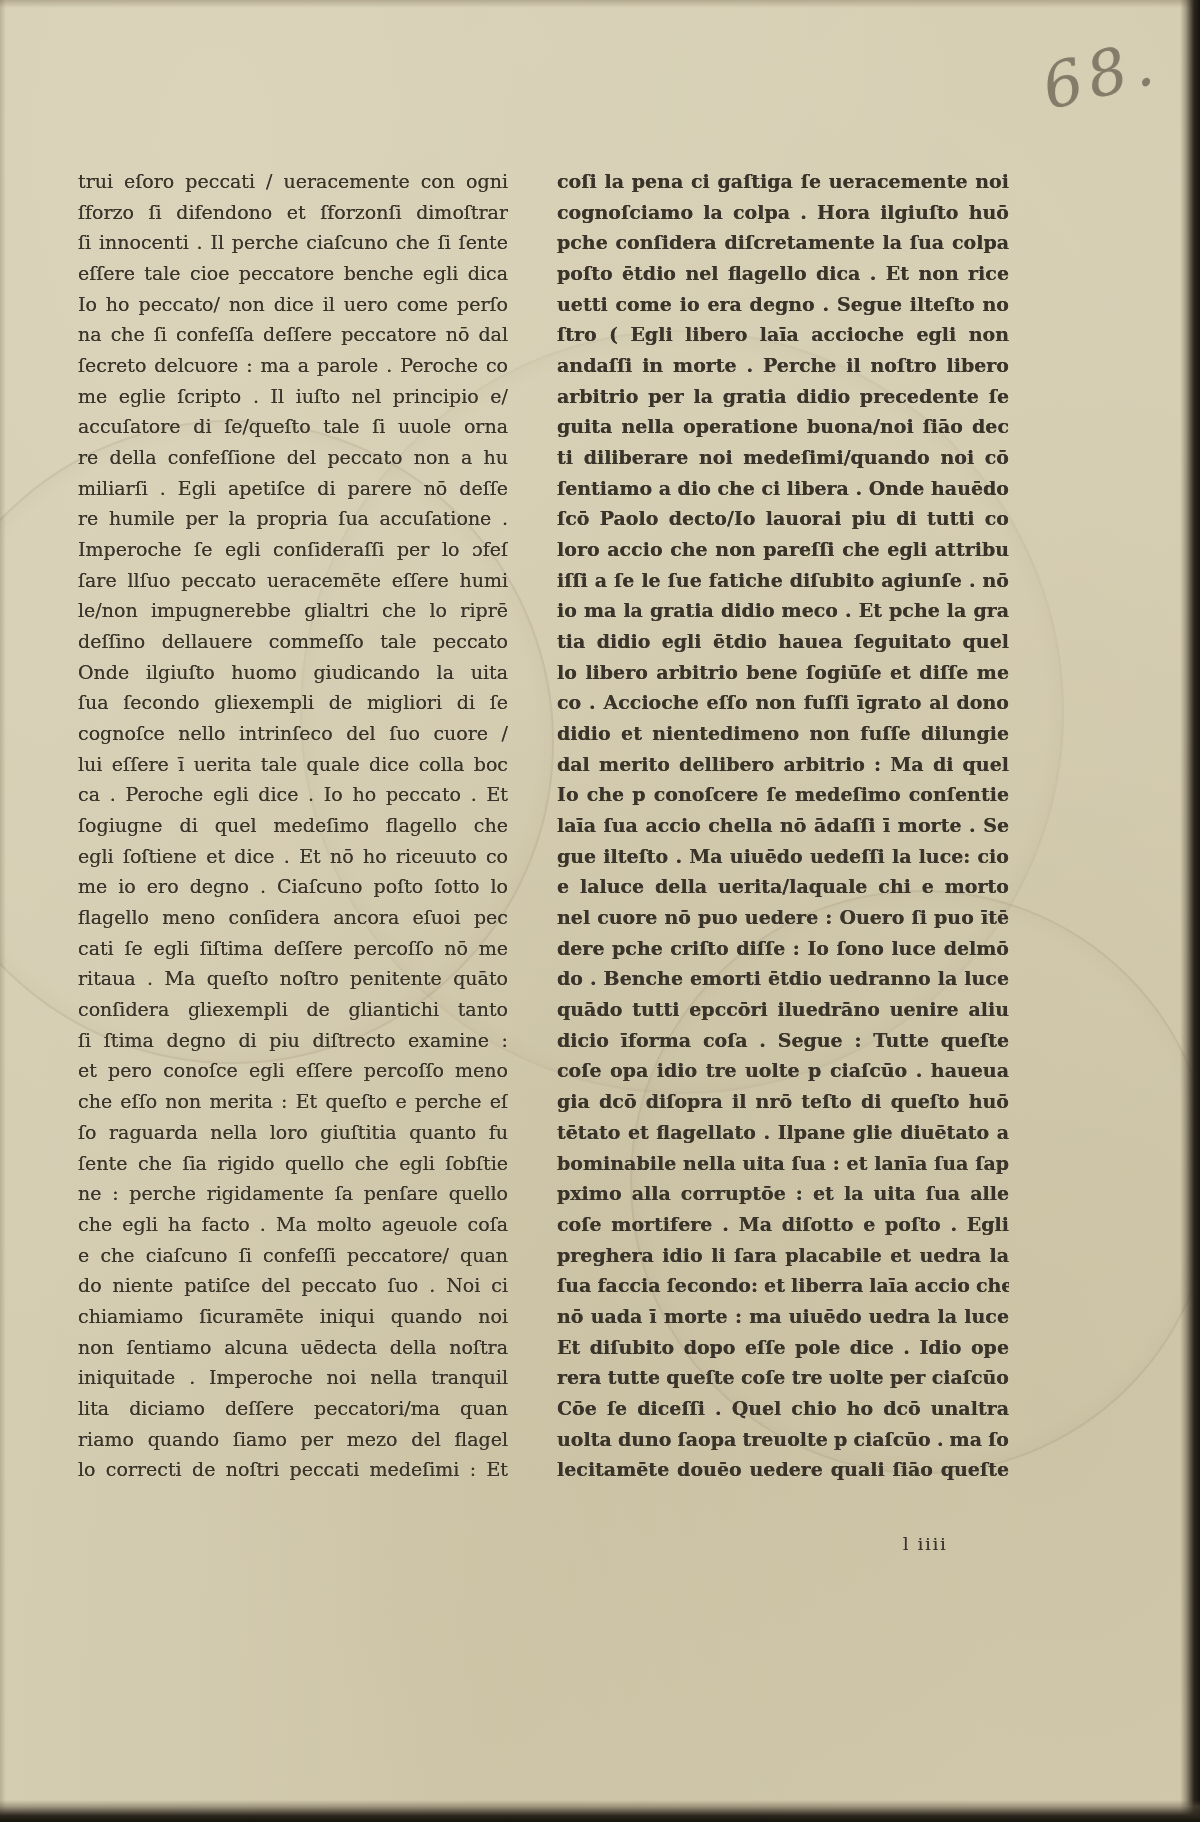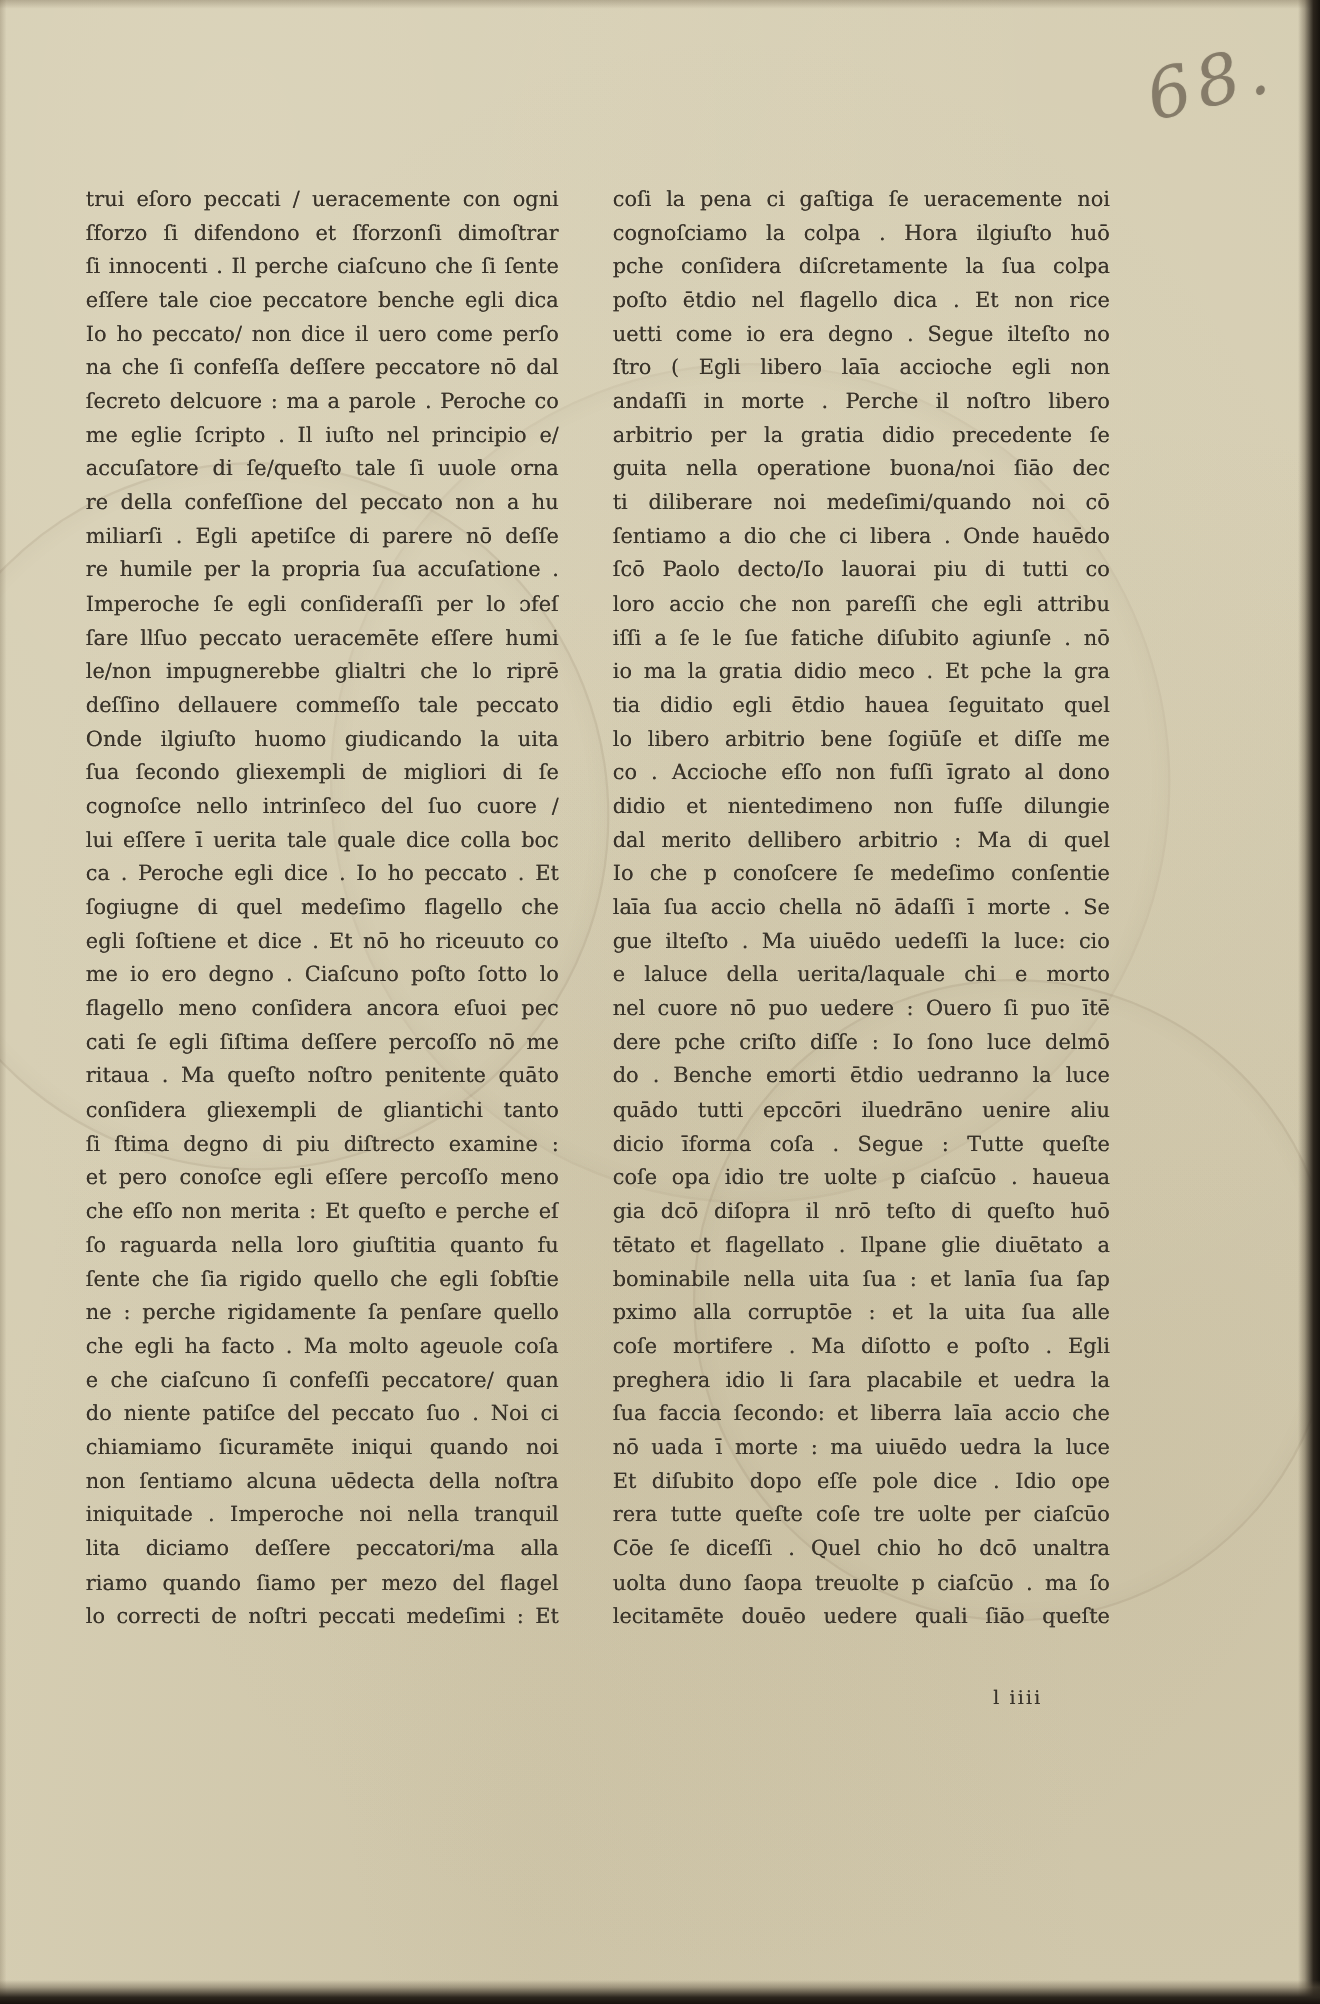--- a/index.html
+++ b/index.html
@@ -38,21 +38,21 @@
     position:absolute;left:0;top:0;width:100%;height:8px;
     background:linear-gradient(to bottom, rgba(110,96,72,0.35), rgba(110,96,72,0));
   }
   .edge-left{
     position:absolute;left:0;top:0;width:6px;height:100%;
     background:linear-gradient(to right, rgba(110,96,72,0.28), rgba(110,96,72,0));
   }
   
   .col{position:absolute;top:150px;color:#39332a;margin-top:16px;}
   .col-left{left:78px;width:430px;}
-  .col-right{left:557px;width:452px;}
+  .col-right{left:557px;width:452px;font-weight:bold;}
   .line{
     height:30.68px;line-height:30.68px;
     font-size:19px;
     word-spacing:-0.5px;
     text-align:justify;text-align-last:justify;
     overflow:hidden;white-space:nowrap;
     text-shadow:0 0 0.45px rgba(52,46,37,0.75);
   }
   .folio{
     position:absolute;left:1042px;top:38px;
@@ -114,21 +114,21 @@
       <div class="line">che eſſo non merita : Et queſto e perche eſ</div>
       <div class="line">ſo raguarda nella loro giuſtitia quanto fu</div>
       <div class="line">ſente che ſia rigido quello che egli ſobſtie</div>
       <div class="line">ne : perche rigidamente ſa penſare quello</div>
       <div class="line">che egli ha facto . Ma molto ageuole coſa</div>
       <div class="line">e che ciaſcuno ſi confeſſi peccatore/ quan</div>
       <div class="line">do niente patiſce del peccato ſuo . Noi ci</div>
       <div class="line">chiamiamo ſicuramēte iniqui quando noi</div>
       <div class="line">non ſentiamo alcuna uēdecta della noſtra</div>
       <div class="line">iniquitade . Imperoche noi nella tranquil</div>
-      <div class="line">lita diciamo deſſere peccatori/ma alla</div>
+      <div class="line">lita diciamo deſſere peccatori/ma quan</div>
       <div class="line">riamo quando ſiamo per mezo del flagel</div>
       <div class="line">lo correcti de noſtri peccati medeſimi : Et</div>
     </div>
 
   <div class="col col-right">
       <div class="line">coſi la pena ci gaſtiga ſe ueracemente noi</div>
       <div class="line">cognoſciamo la colpa . Hora ilgiuſto huō</div>
       <div class="line">pche conſidera diſcretamente la ſua colpa</div>
       <div class="line">poſto ētdio nel flagello dica . Et non rice</div>
       <div class="line">uetti come io era degno . Segue ilteſto no</div>

